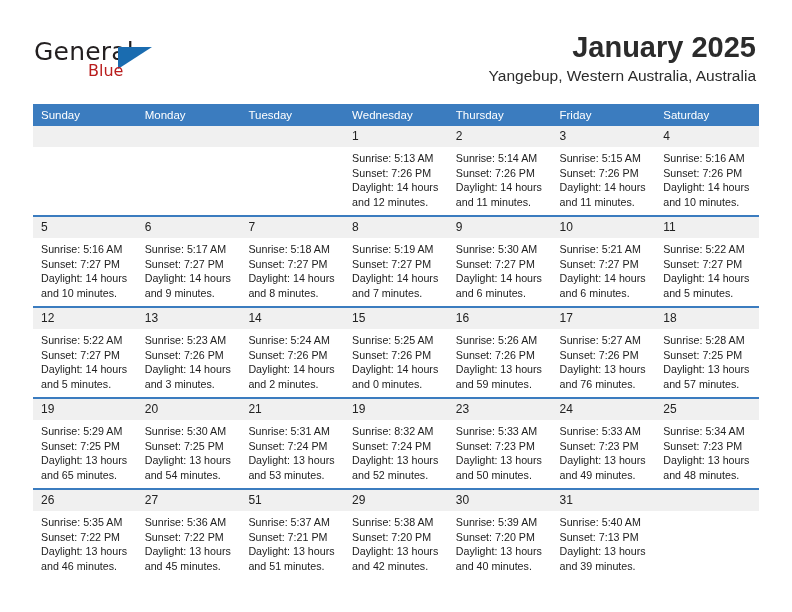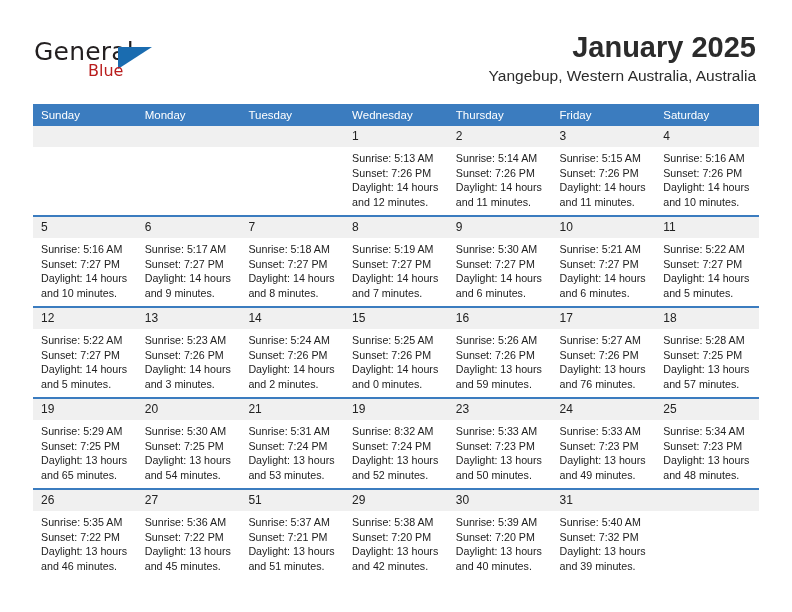--- a/index.html
+++ b/index.html
@@ -472,21 +472,21 @@
                 <div>Sunrise: 5:39 AM</div>
                 <div>Sunset: 7:20 PM</div>
                 <div>Daylight: 13 hours</div>
                 <div>and 40 minutes.</div>
               </div>
             </td>
             <td class="day">
               <div class="daynum">31</div>
               <div class="lines">
                 <div>Sunrise: 5:40 AM</div>
-                <div>Sunset: 7:32 PM</div>
+                <div>Sunset: 7:13 PM</div>
                 <div>Daylight: 13 hours</div>
                 <div>and 39 minutes.</div>
               </div>
             </td>
             <td class="day empty">
               <div class="daynum"></div>
               <div class="lines"></div>
             </td>
           </tr>
         </tbody>

